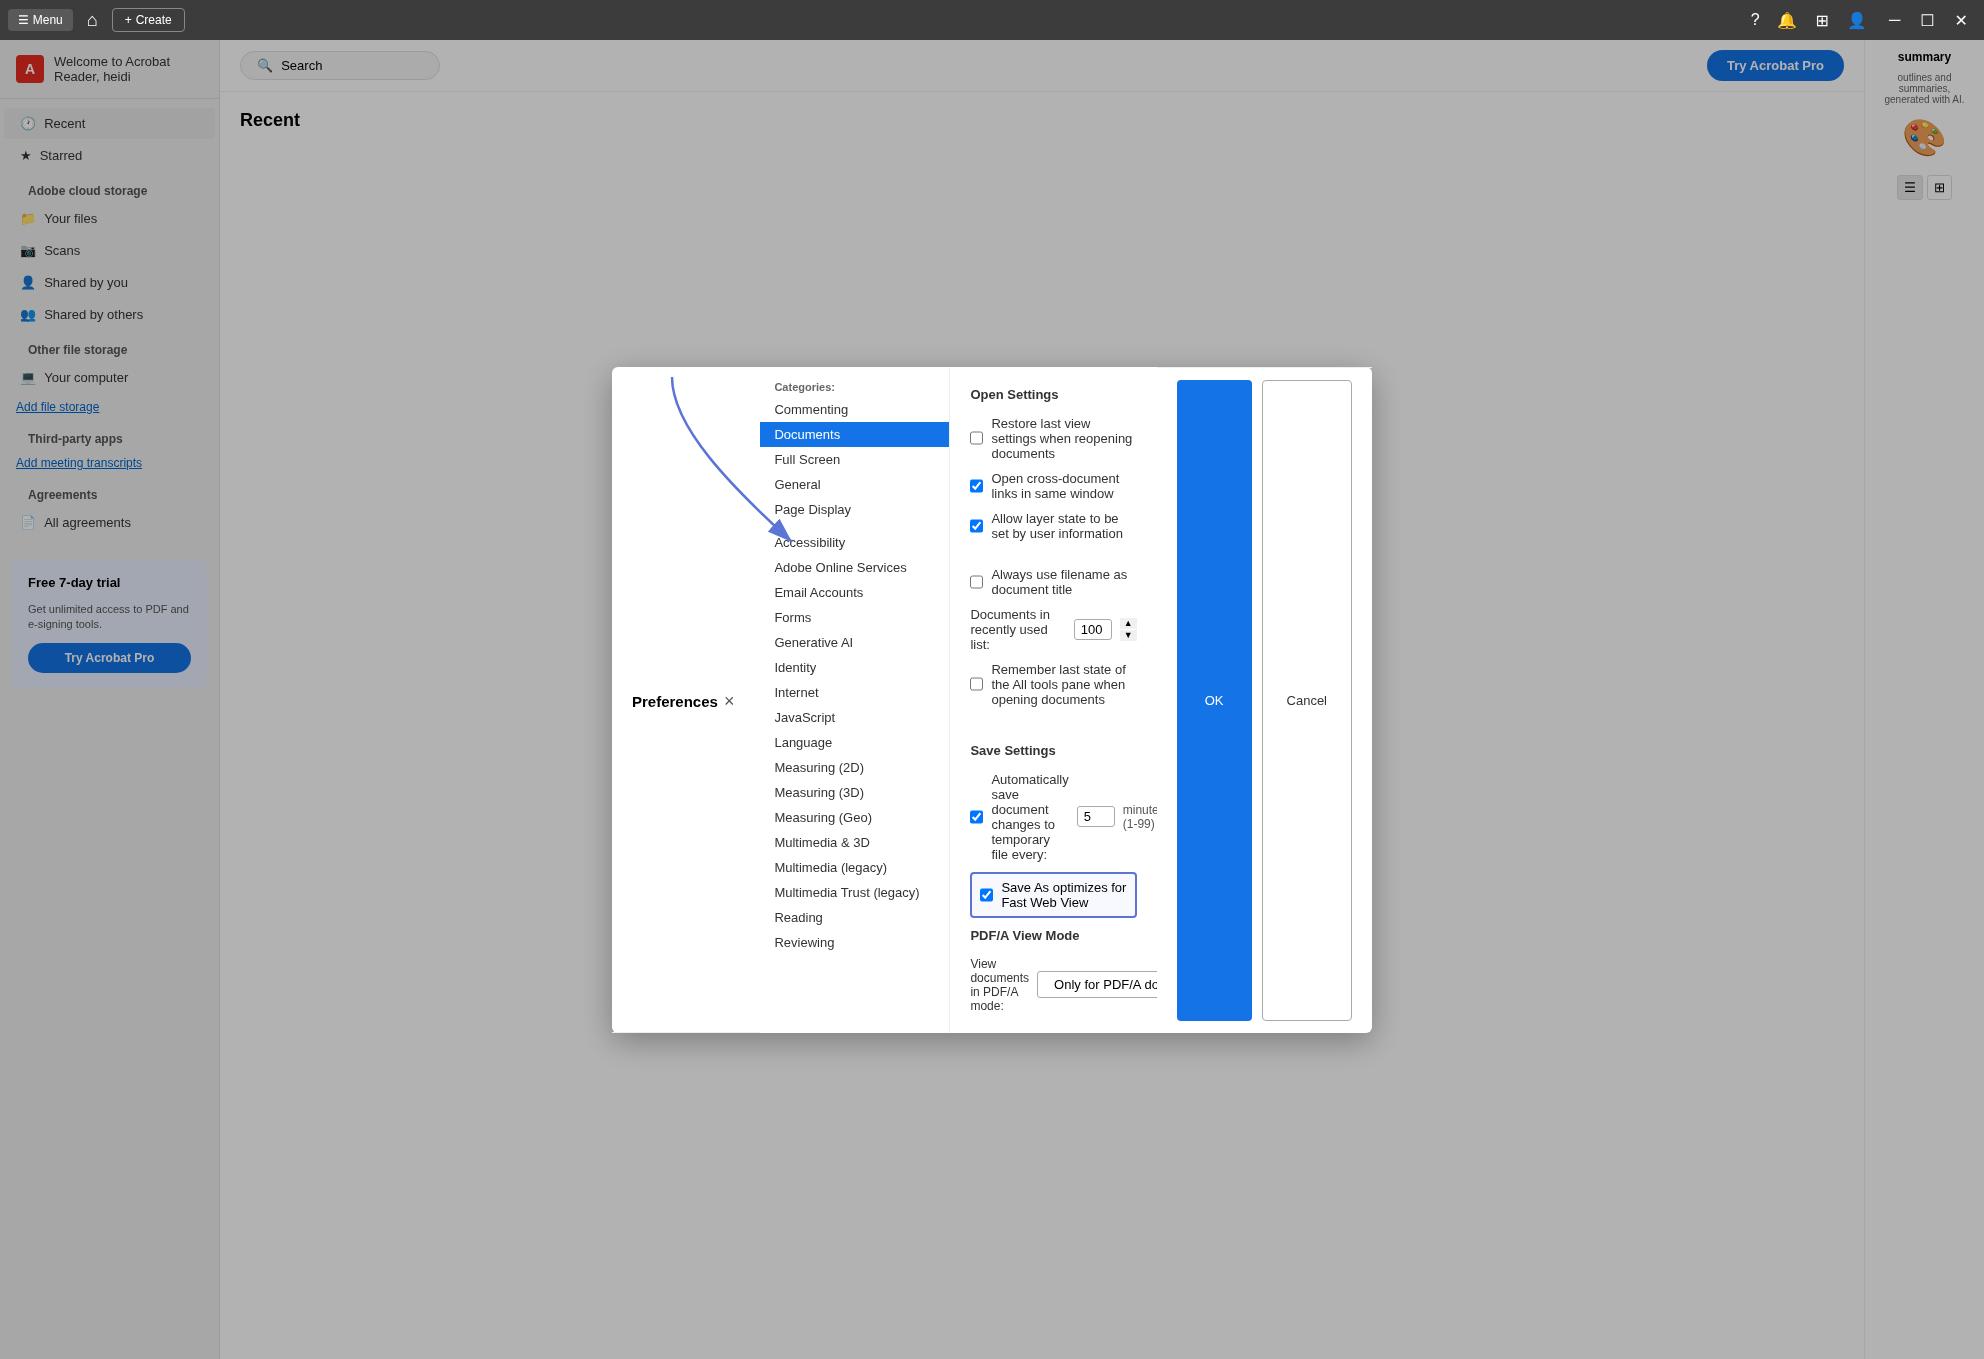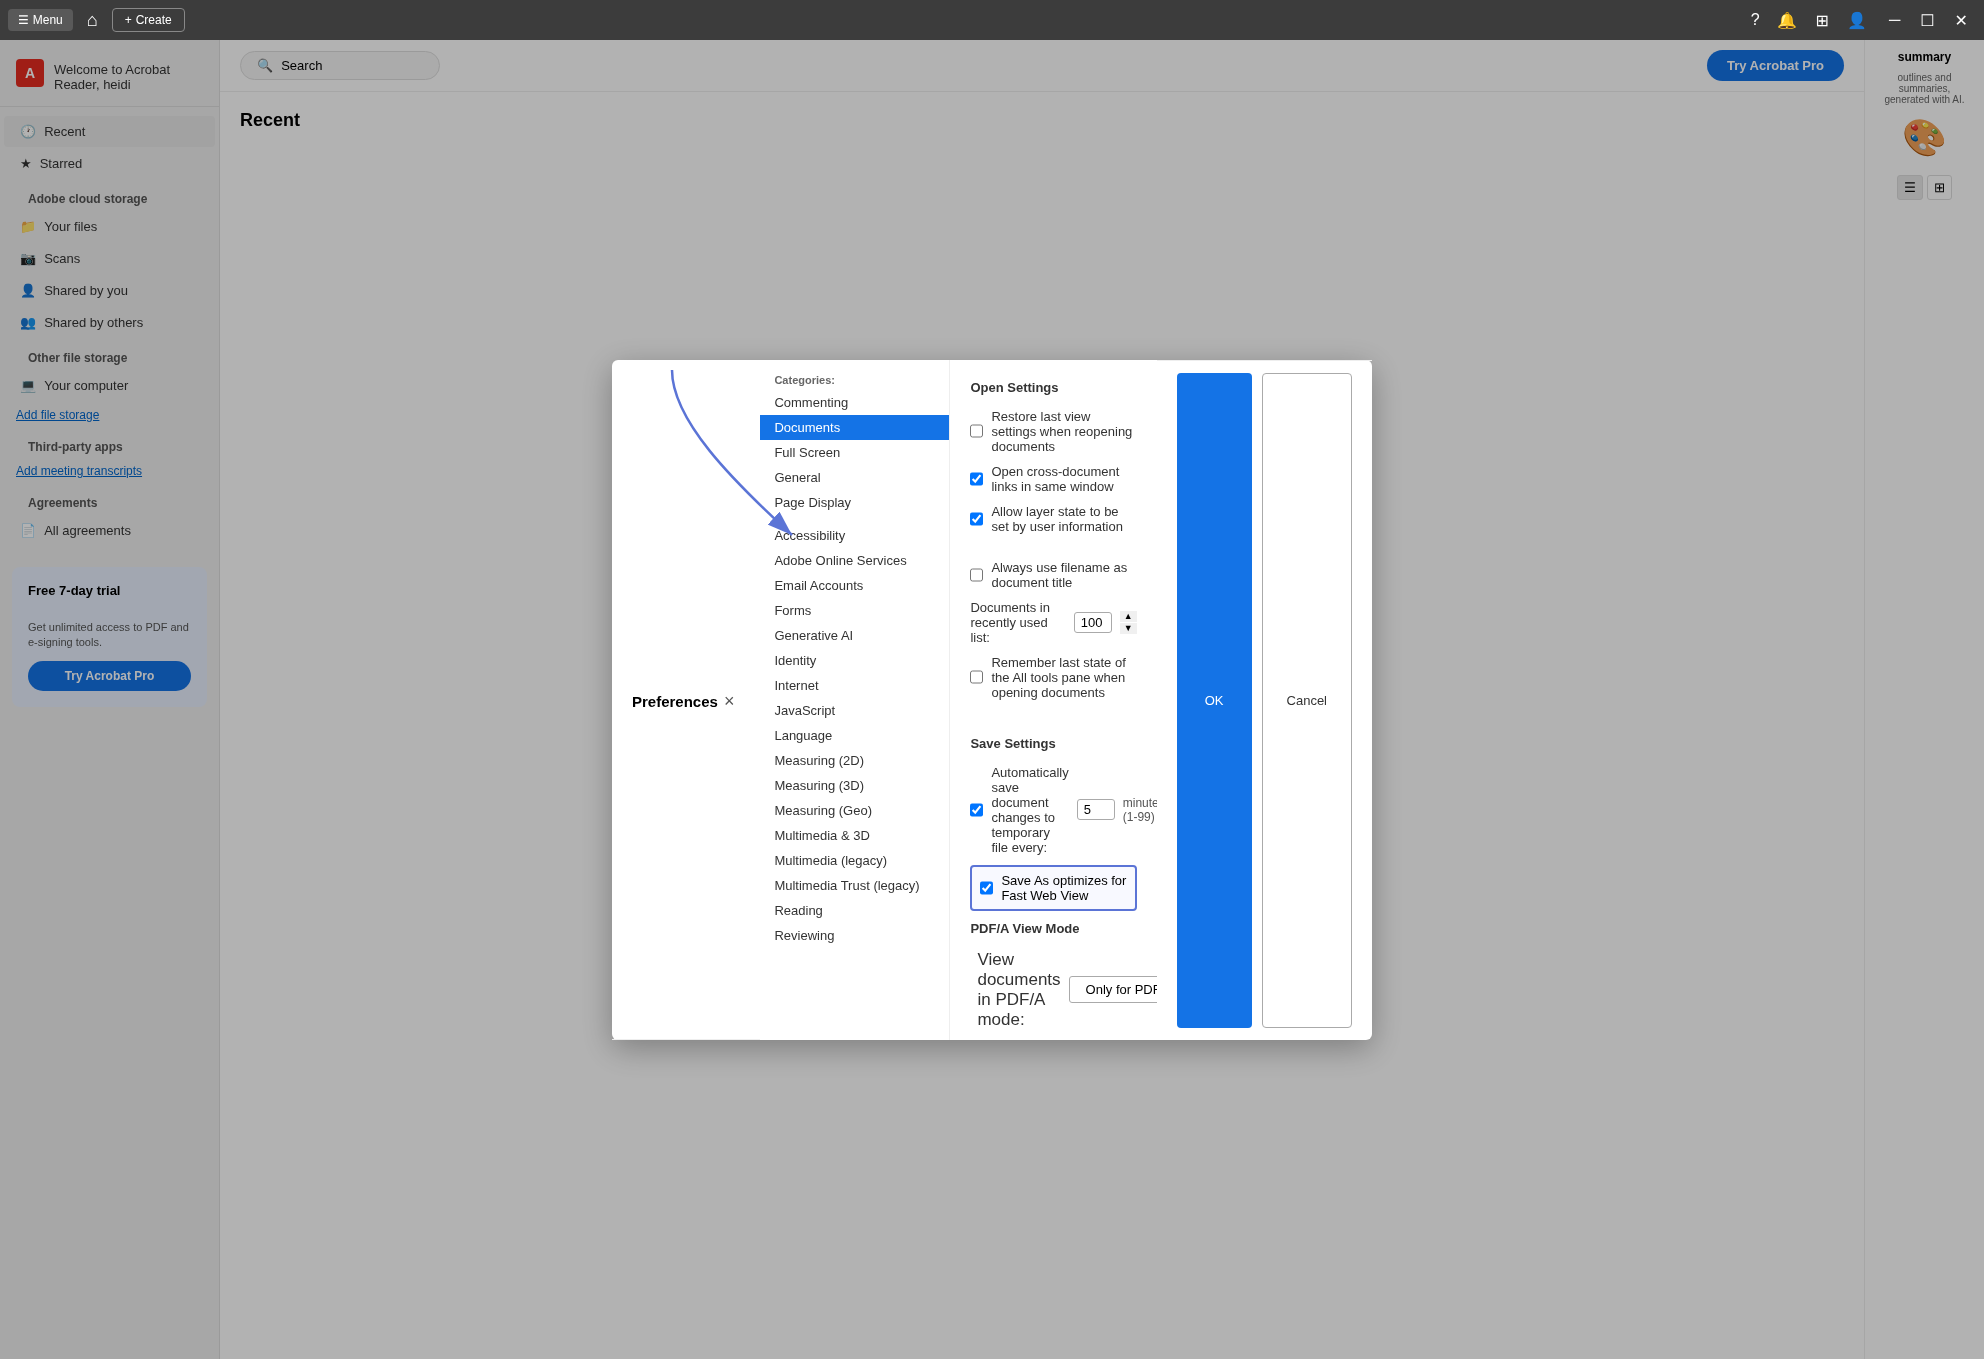--- a/index.html
+++ b/index.html
@@ -47,34 +47,34 @@
     }
     .sidebar-header {
       display: flex; align-items: center; gap: 10px;
       padding: 14px 16px; border-bottom: 1px solid #ddd;
     }
     .acrobat-logo {
       width: 28px; height: 28px; background: #e52b20;
       border-radius: 4px; display: flex; align-items: center; justify-content: center;
       color: white; font-weight: bold; font-size: 14px; flex-shrink: 0;
     }
-    .sidebar-app-name { font-size: 13px; color: #333; margin-top: 8px; }
+    .sidebar-app-name { font-size: 13px; color: #333; }
     .sidebar-nav { padding: 8px 0; }
     .sidebar-item {
       display: flex; align-items: center; gap: 8px;
       padding: 8px 16px; cursor: pointer; color: #333; border-radius: 4px; margin: 1px 4px;
     }
     .sidebar-item.active { background: #e8e8e8; font-weight: 500; }
     .sidebar-add-link { color: #0066cc; cursor: pointer; padding: 6px 16px; font-size: 12px; text-decoration: underline; }
     .sidebar-section-title { padding: 12px 16px 4px; font-size: 12px; font-weight: 700; color: #555; margin-left: 12px; }
     .sidebar-footer {
       margin-top: auto; padding: 16px;
       background: #e8f0fe; border-radius: 8px; margin: 12px;
     }
-    .trial-title { font-weight: 600; font-size: 13px; margin-bottom: 22px; }
+    .trial-title { font-weight: 600; font-size: 13px; margin-bottom: 12px; }
     .trial-desc { font-size: 11px; color: #555; margin-bottom: 10px; line-height: 1.4; }
     .try-pro-btn {
       background: #1473e6; color: white; border: none;
       padding: 8px 16px; border-radius: 16px; cursor: pointer; font-size: 12px; font-weight: 600; width: 100%;
     }
 
     
     .main-content { flex: 1; overflow: hidden; background: white; }
 
     
@@ -135,21 +135,21 @@
     .spinner-row { display: flex; align-items: center; gap: 8px; margin-left: 0; margin-bottom: 10px; }
     .spinner-label { font-size: 13px; color: #333; }
     .spinner-input { width: 38px; border: 1px solid #aaa; border-radius: 3px; padding: 2px 6px; font-size: 13px; }
     .spinner-suffix { font-size: 12px; color: #555; }
     .spinner-controls { display: flex; flex-direction: column; gap: 1px; }
     .spinner-arrow { border: none; background: #f0f0f0; cursor: pointer; font-size: 9px; padding: 1px 4px; line-height: 1; }
     .section-gap { height: 20px; }
     .save-settings-section { margin-top: 6px; }
     .pdfa-section { margin-top: 10px; }
     .pdfa-row { display: flex; align-items: center; gap: 8px; margin-top: 8px; }
-    .pdfa-label { font-size: 17px; color: #333; margin-left: 7px; }
+    .pdfa-label { font-size: 12px; color: #333; }
     .pdfa-select {
       border: 1px solid #aaa; border-radius: 3px; padding: 4px 12px; font-size: 13px;
       background: white; cursor: pointer; min-width: 180px;
     }
 
     
     input[type="checkbox"] { width: 14px; height: 14px; cursor: pointer; }
 
     
     .highlighted-cb-row {

